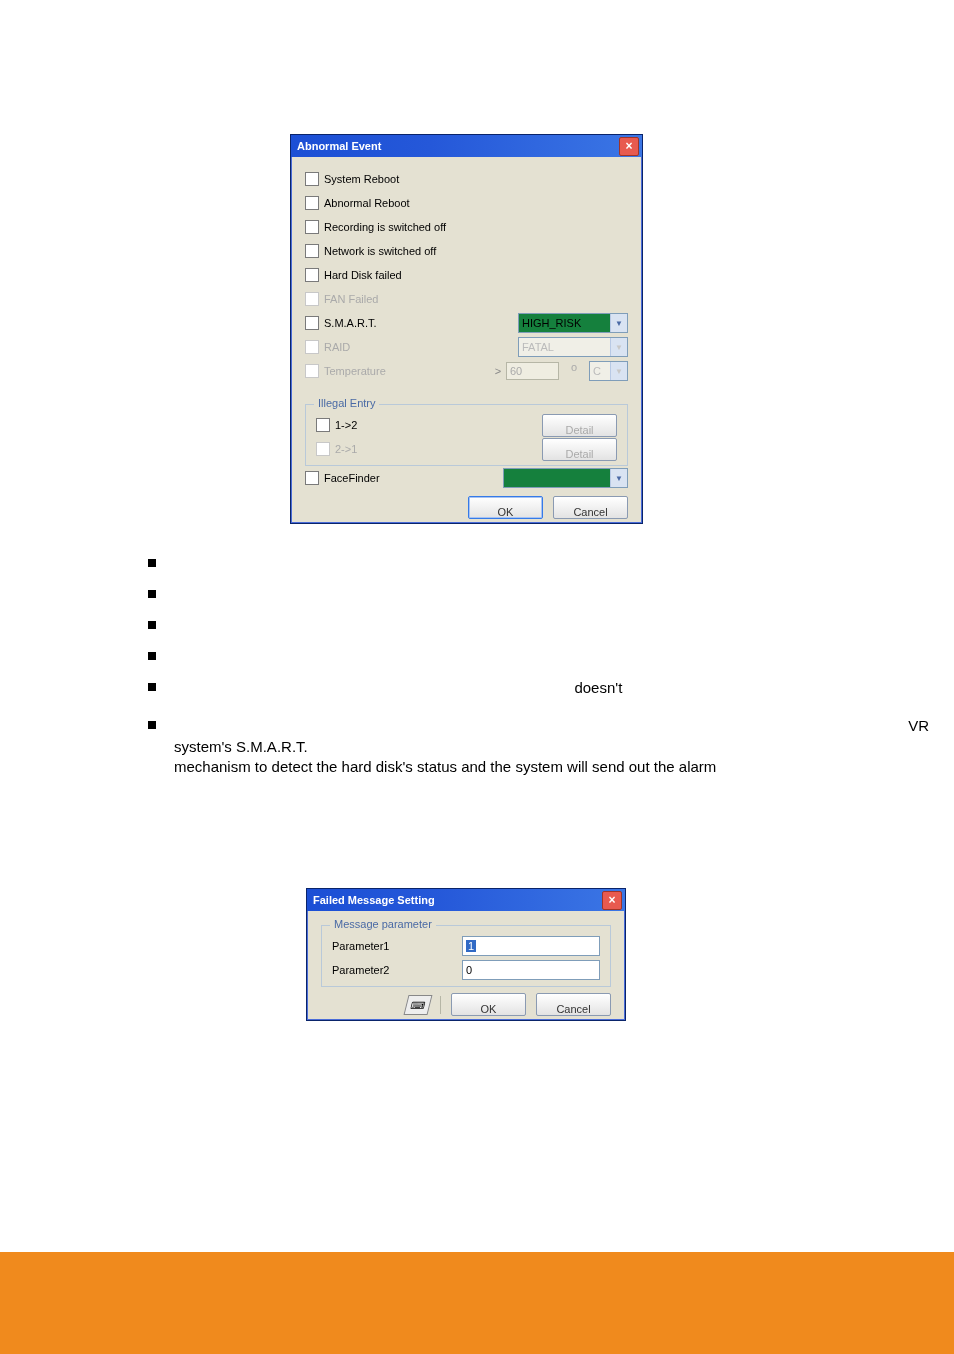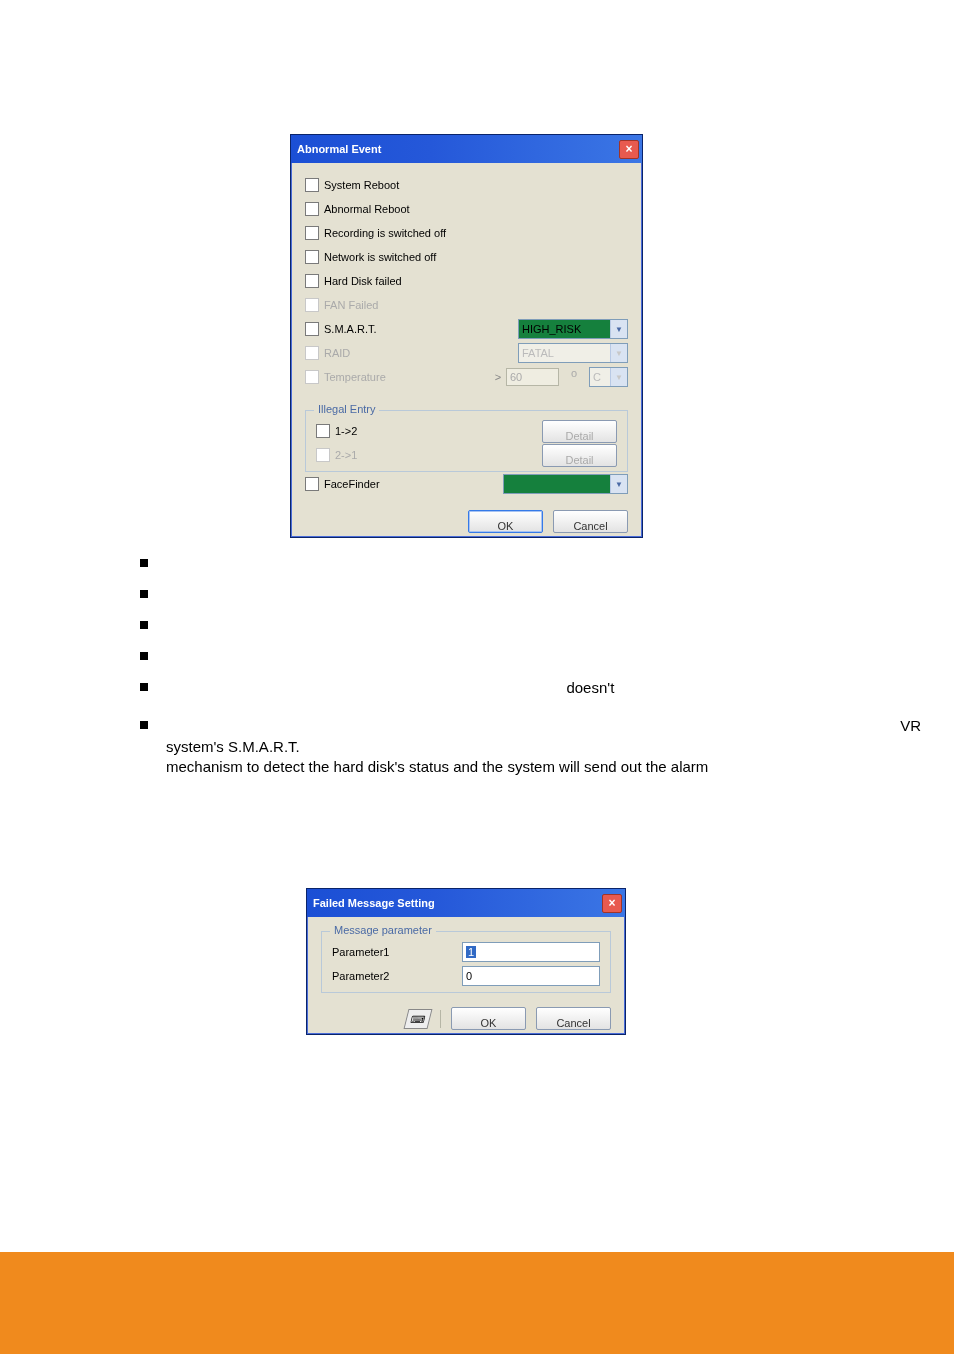--- a/index.html
+++ b/index.html
@@ -1,41 +1,41 @@
 <!DOCTYPE html>
 <html><head>
 <meta charset="utf-8">
 <style>
 body{margin:0;font-family:Tahoma,Arial,sans-serif;font-size:11px;background:#fff;width:954px}
 .page{position:relative;width:954px;height:1354px}
 
 .win{position:absolute;border:1px solid #0a246a;background:#e4e1d2;box-shadow:0 0 0 1px #4a6cd8 inset}
-.titlebar{height:28px;background:linear-gradient(to right,#1b4fd5,#2558d9 40%,#3b76e5);color:#fff;font-weight:bold;display:flex;align-items:center;padding:0 3px 0 6px}
+.titlebar{height:22px;background:linear-gradient(to right,#1b4fd5,#2558d9 40%,#3b76e5);color:#fff;font-weight:bold;display:flex;align-items:center;padding:0 3px 0 6px}
 .titlebar .t{flex:1;font-size:11px}
 .closebtn{width:18px;height:17px;background:#e85a4f;border:1px solid #a03428;border-radius:2px;color:#fff;display:flex;align-items:center;justify-content:center;font-family:Arial;font-size:12px;font-weight:bold;cursor:pointer}
 .body{padding:10px 14px 4px 14px;font-size:11px;color:#000}
 .row{display:flex;align-items:center;height:24px}
 .chk{width:12px;height:12px;border:1px solid #7a7a7a;background:#fff;margin-right:5px;display:inline-block;flex:0 0 auto}
 .lbl{flex:1}
 .dis{color:#aaa}
 .sel{width:105px;height:18px;border:1px solid #7f9db9;background:#15803d;display:flex;align-items:center;font-size:11px;padding-left:3px;position:relative}
 .sel.dis{color:#bbb;background:#f0efe7}
 .sel .arr{position:absolute;right:0;top:0;width:16px;height:100%;background:#d9e3f2;border-left:1px solid #b8c9e4;display:flex;align-items:center;justify-content:center;color:#4b6aa5;font-size:8px}
 .sel.dis .arr{color:#c8c8c8}
 .txtin{width:48px;height:16px;border:1px solid #b6b6a6;background:#efede1;color:#aaa;padding-left:3px;display:flex;align-items:center}
 .group{border:1px solid #b9c9d9;position:relative;padding:8px 10px 4px;margin-top:10px}
 .group>.glabel{position:absolute;top:-8px;left:8px;background:#e4e1d2;padding:0 4px;color:#4a6aa5;font-size:11px}
 .btn{width:73px;height:21px;border:1px solid #8a9ab2;background:linear-gradient(#fff,#e3e3e3);display:flex;align-items:flex-end;justify-content:center;font-size:11px;color:#333;cursor:pointer;border-radius:2px}
 .btn.dis{color:#aaa;cursor:default}
 .btn.primary{border:1px solid #357ae8;box-shadow:0 0 0 1px #a7c3f2 inset}
-.buttons{display:flex;justify-content:flex-end;gap:10px;margin-top:14px}
+.buttons{display:flex;justify-content:flex-end;gap:10px;margin-top:6px}
 .gt{color:#888;width:16px;text-align:center}
 
 .doc{position:absolute;left:140px;width:730px;font-family:Arial,Helvetica,sans-serif;font-size:15px;color:#000;line-height:1.35}
-.li{display:flex;margin:18px 0}
+.li{display:flex;margin:18px 8px}
 .li .sq{width:8px;height:8px;background:#000;margin-top:5px;margin-right:18px;flex:0 0 auto}
 .li .txt{flex:1}
 
 .footer{position:absolute;left:0;bottom:0;width:954px;height:128px}
 .footer .white{height:26px;background:#fff}
 .footer .orange{height:102px;background:#f08a1d}
 
 .kbd{width:22px;height:18px;border:1px solid #888;background:#eee;display:flex;align-items:center;justify-content:center;font-size:10px;transform:skewX(-14deg)}
 </style>
 </head>

